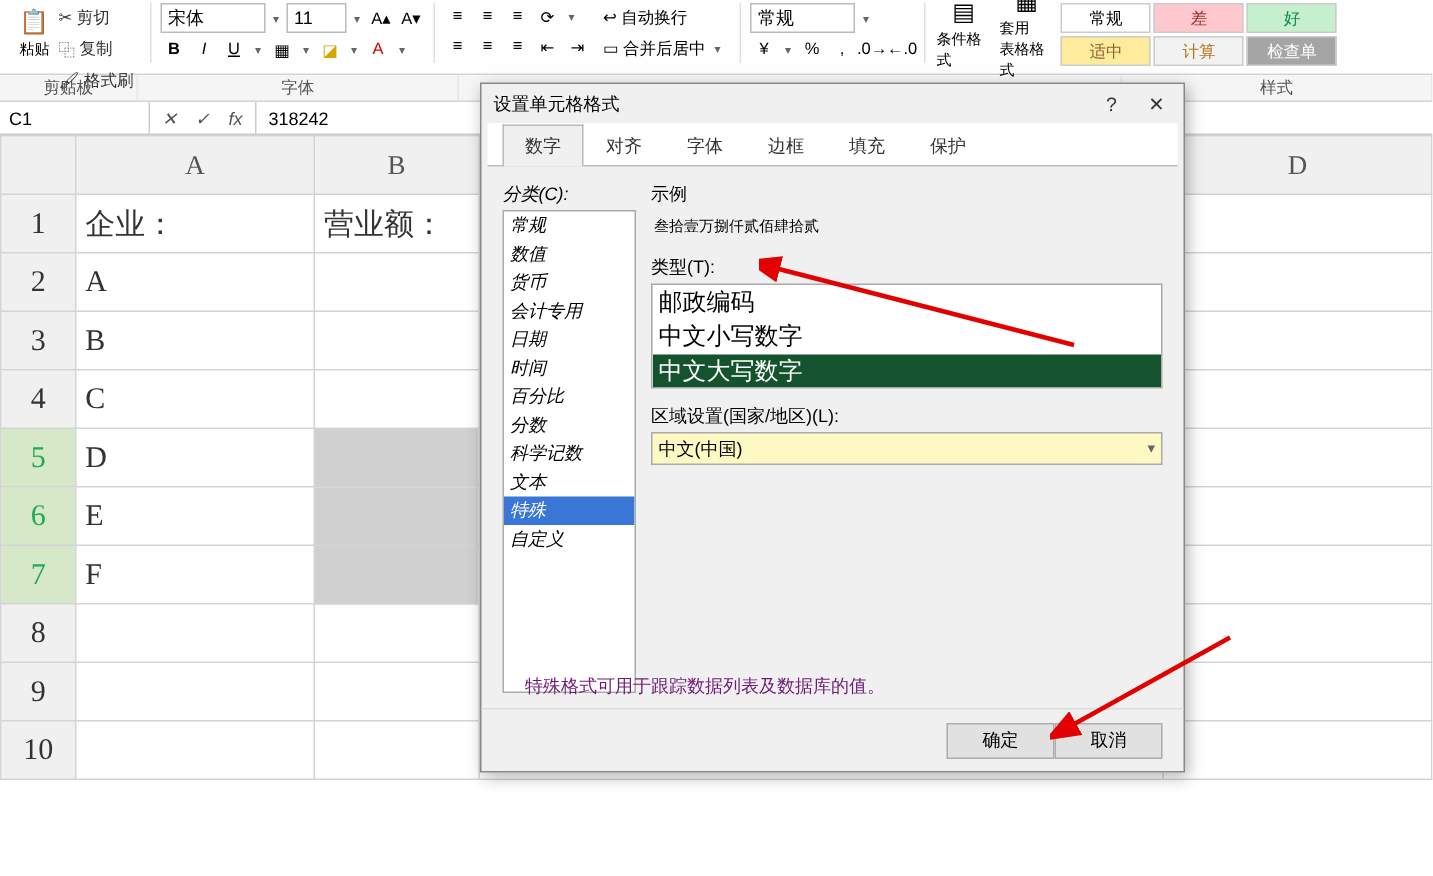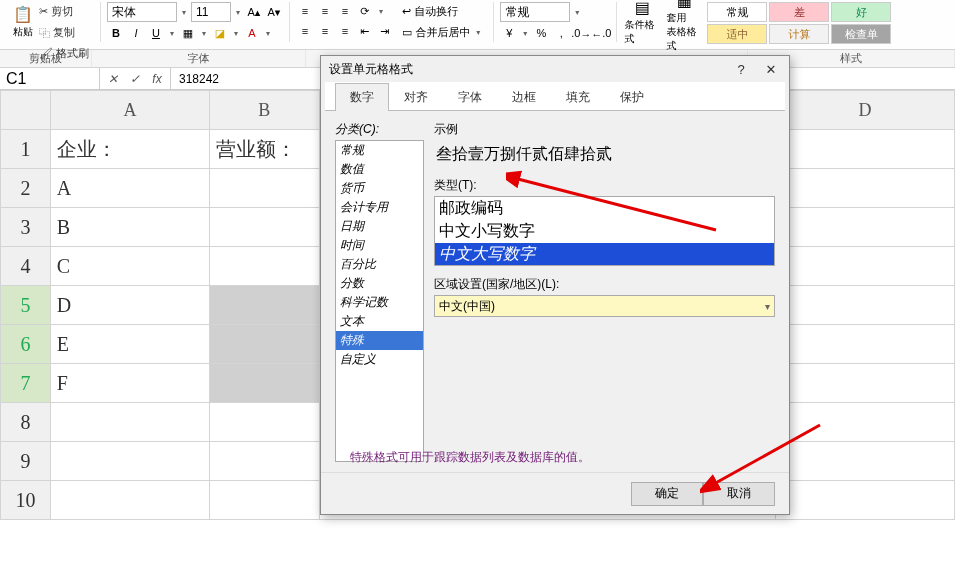--- a/index.html
+++ b/index.html
@@ -145,21 +145,21 @@
       border-bottom: 1px solid #ccc;
       display: flex;
       align-items: center;
       padding: 0;
     }
     .name-box {
       width: 100px;
       height: 100%;
       border-right: 1px solid #ccc;
       padding: 2px 6px;
-      font-size: 16px;
+      font-size: 12px;
       display: flex;
       align-items: center;
     }
     .fx-btns {
       display: flex;
       height: 100%;
       align-items: center;
       padding: 0 4px;
       border-right: 1px solid #ccc;
       gap: 4px;
@@ -308,38 +308,37 @@
       color: #fff;
     }
     .right-col {
       flex: 1;
       display: flex;
       flex-direction: column;
     }
     .example-label { margin-bottom: 2px; }
     .example-val {
       padding: 4px 2px 12px;
-      font-size: 16px;
+      font-size: 10px;
     }
     .type-label { margin-bottom: 2px; }
     .type-list {
       border: 1px solid #aaa;
       background: #fff;
       height: 70px;
       overflow-y: auto;
     }
     .type-item {
       padding: 1px 4px;
       font-size: 16px;
       cursor: pointer;
     }
     .type-item.selected {
-      background: #1d4ed8;
+      background: #14532d;
       color: #fff;
-      font-style: italic;
     }
     .locale-label { margin: 10px 0 2px; }
     .locale-select {
       width: 100%;
       height: 22px;
       border: 1px solid #aaa;
       padding: 2px 4px;
       font-size: 12px;
       background: #fef9c3;
       display: flex;

